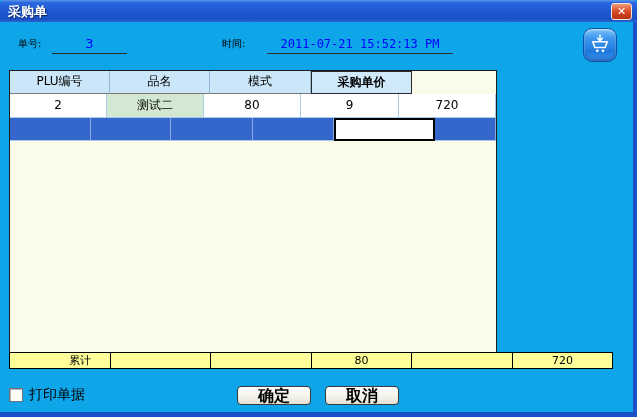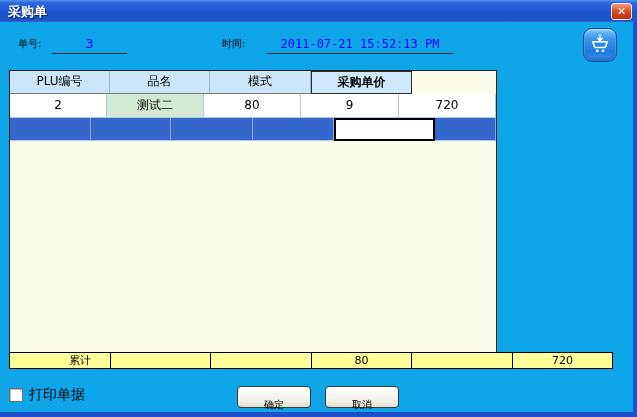--- a/index.html
+++ b/index.html
@@ -69,22 +69,22 @@
   .tcell:first-child{margin-left:0;}
   .t1{width:102px;padding-left:40px;} .t2{width:101px;} .t3{width:102px;} .t4{width:101px;} .t5{width:102px;} .t6{width:101px;}
 
   
   .checkbox{position:absolute;left:9px;top:388px;width:12px;height:12px;background:#fff;
     border:1px solid #707070;box-shadow:inset 1px 1px 0 #b8b8b8;box-sizing:content-box;cursor:default;}
   .check-label{position:absolute;left:29px;top:386px;font-size:14px;color:#000;}
   .btn{position:absolute;top:386px;width:74px;height:19px;box-sizing:border-box;
     border:1px solid #3a3a3a;border-radius:4px;
     background:linear-gradient(180deg,#ffffff 0%,#f4f3ed 55%,#e4e1d3 100%);
-    font-size:10px;text-align:center;line-height:16px;color:#000;cursor:default;
-    font-family:"DejaVu Sans",sans-serif;padding:10px;}
+    font-size:16px;text-align:center;line-height:16px;color:#000;cursor:default;
+    font-family:"DejaVu Sans",sans-serif;padding:0;font-weight:bold;}
   .btn-ok{left:237px;}
   .btn-cancel{left:325px;}
 </style>
 </head>
 <body>
 
 <div class="window">
 
   <div class="titlebar">
     <span class="title-text">采购单</span>

